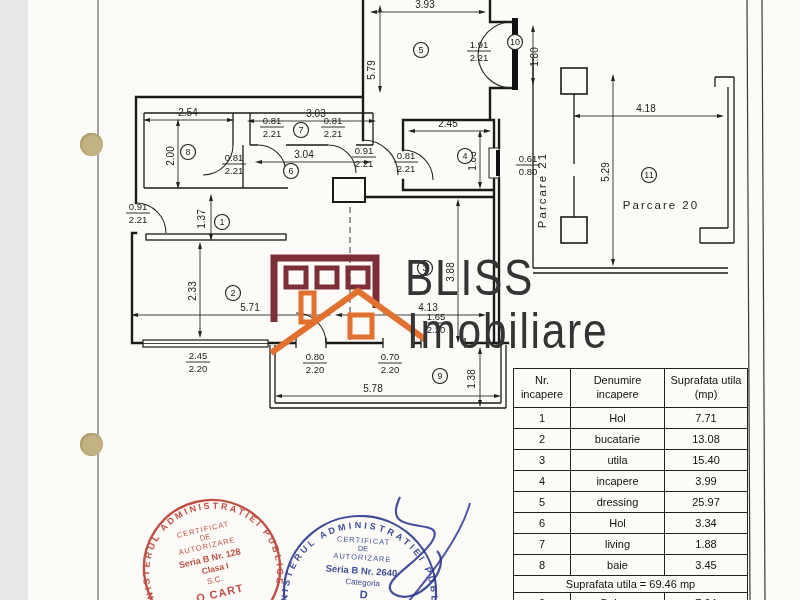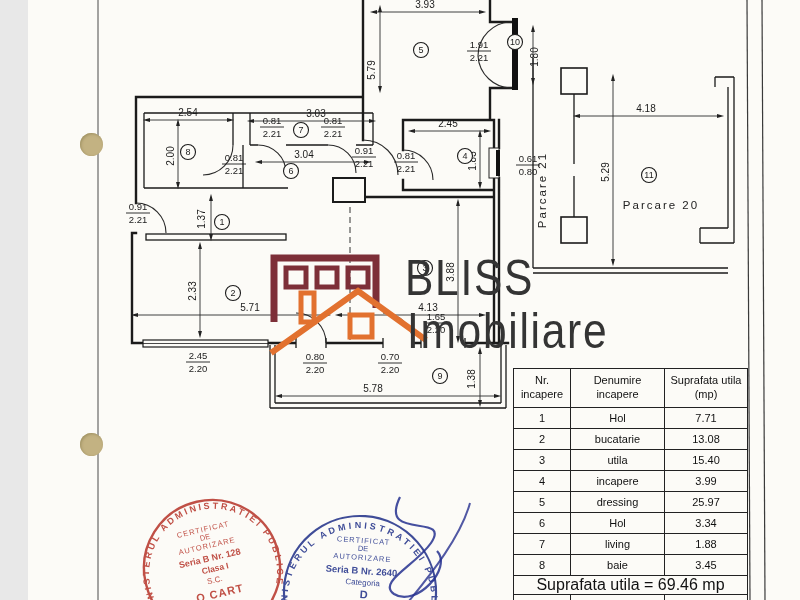--- a/index.html
+++ b/index.html
@@ -19,21 +19,21 @@
   
   .logo-line{position:absolute;color:#343434;transform:scaleX(.85);transform-origin:left top;
              letter-spacing:2px;line-height:1;white-space:nowrap;}
   #logo-bliss{left:377px;top:253px;font-size:50px;}
   #logo-imob{left:379px;top:306px;font-size:50px;}
   
   #area-table{position:absolute;left:485px;top:368px;width:231px;border-collapse:collapse;
               font-size:11px;color:#111;table-layout:fixed;}
   #area-table td{border:1.2px solid #222;text-align:center;padding:0;height:20px;}
   #area-table .hdr td{height:38px;line-height:1.25;}
-  #area-table .total td{height:16px;font-size:16px;}
+  #area-table .total td{height:16px;font-size:11px;}
   .c1{width:56px;} .c2{width:93px;} .c3{width:82px;}
   
   .punch{position:absolute;width:23px;height:23px;border-radius:50%;
          background:#c3b282;box-shadow:inset 1px 1px 3px #9d8f60;}
   
   text.stamp-r{fill:#b8392e;text-anchor:middle;}
   text.stamp-b{fill:#2b3a8e;text-anchor:middle;}
 </style>
 </head>
 <body>

